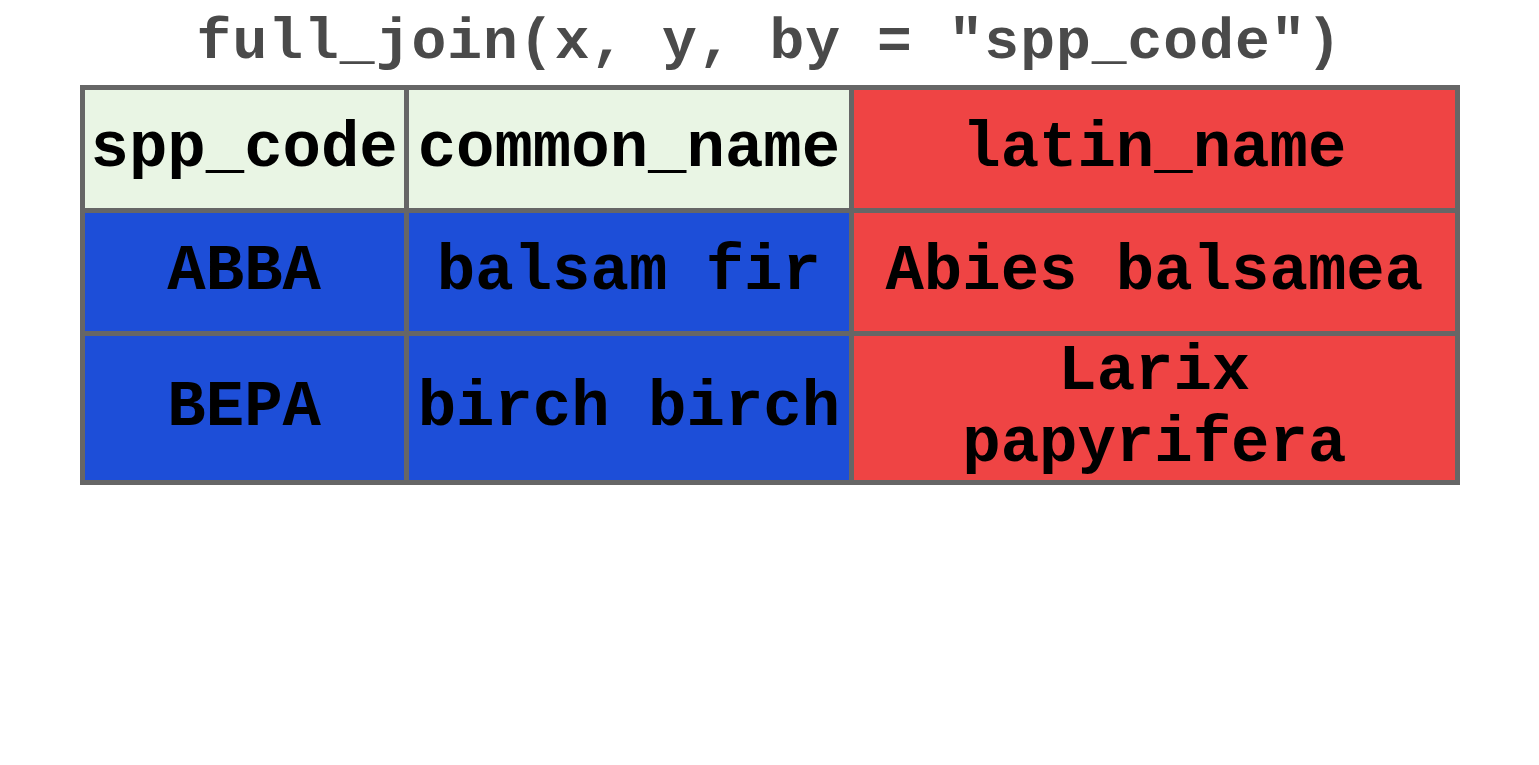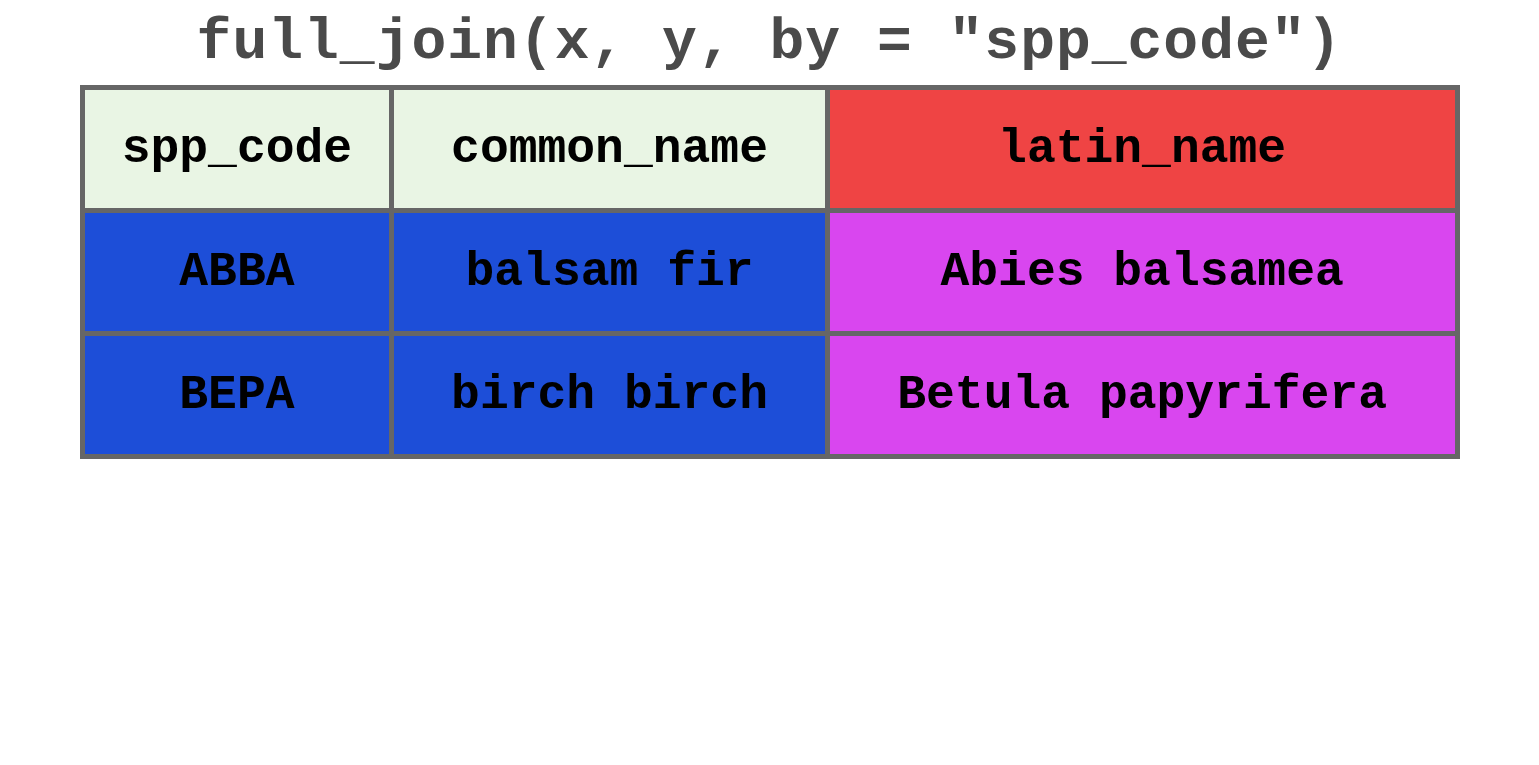--- a/index.html
+++ b/index.html
@@ -26,38 +26,38 @@
   }
   .table {
     margin: 0 auto;
     border-collapse: collapse;
     width: 1380px;
   }
   .table td, .table th {
     border: 5px solid #666666;
     text-align: center;
     font-weight: bold;
-    font-size: 48px;
+    font-size: 64px;
     color: #000000;
     height: 118px;
     vertical-align: middle;
     padding: 0 6px;
     font-family: "Courier New", Courier, monospace;
   }
   .hdr-green {
     background-color: #e9f5e4;
   }
   .hdr-blue {
     background-color: #ef4444;
   }
   .cell-green {
     background-color: #1d4ed8;
   }
   .cell-blue {
-    background-color: #d946ef;
+    background-color: #ef4444;
   }
   .na {
     color: #c62828;
   }
   .col-spp { width: 300px; }
   .col-common { width: 430px; }
   .col-latin { width: 650px; }
 </style>
 </head>
 <body>
@@ -76,18 +76,18 @@
     </thead>
     <tbody>
       <tr>
         <td class="cell-green">ABBA</td>
         <td class="cell-green">balsam fir</td>
         <td class="cell-blue">Abies balsamea</td>
       </tr>
       <tr>
         <td class="cell-green">BEPA</td>
         <td class="cell-green">birch birch</td>
-        <td class="cell-blue">Betula papyrifera</td>
+        <td class="cell-blue">Larix papyrifera</td>
       </tr>
     </tbody>
   </table>
 
 </div>
 
 </body></html>

